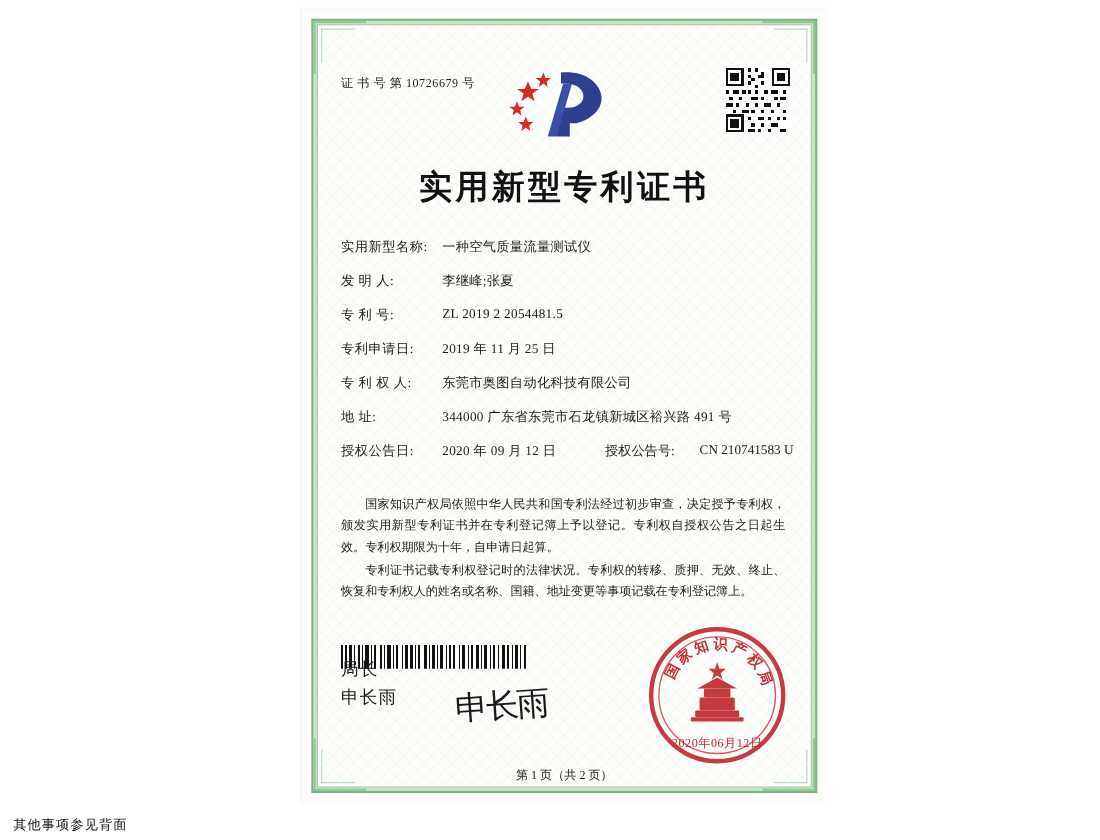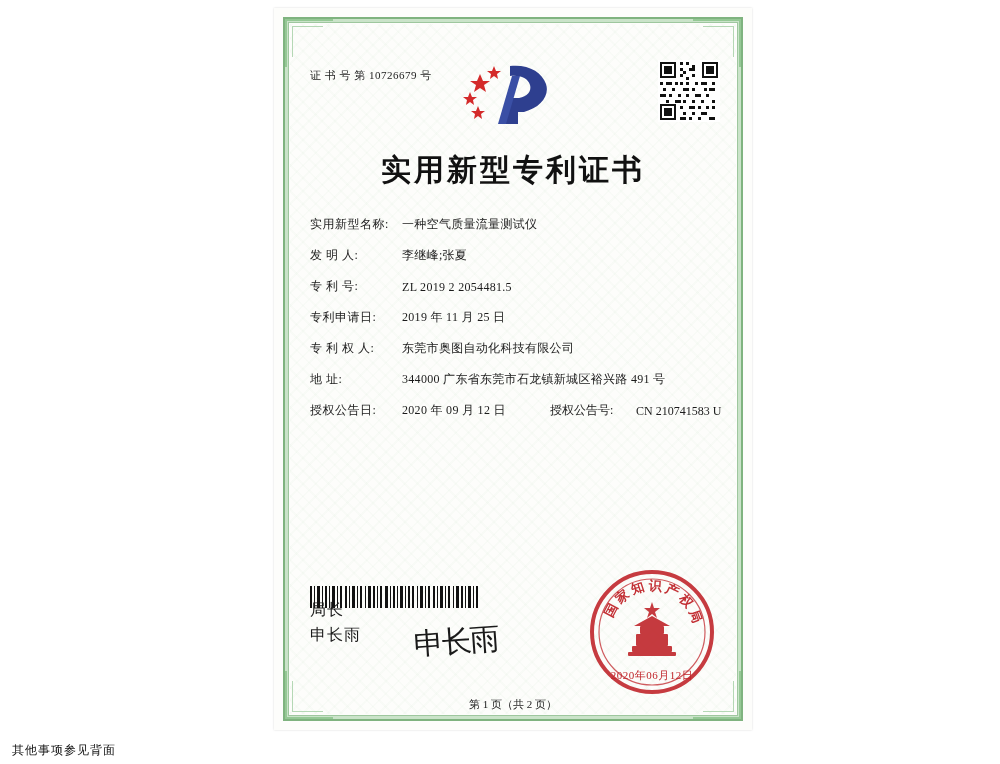--- a/index.html
+++ b/index.html
@@ -132,21 +132,21 @@
   .fields {
     position: absolute;
     left: 36px;
     top: 208px;
     width: 406px;
     font-size: 12px;
     color: #1b1b1b;
   }
   .row {
     display: flex;
-    align-items: flex-end;
+    align-items: flex-start;
     margin-bottom: 14px;
     white-space: nowrap;
   }
   .row .label {
     width: 92px;
     flex: 0 0 92px;
     letter-spacing: 0.5px;
   }
   .row .value {
     flex: 1 1 auto;
@@ -365,20 +365,24 @@
         <span class="value">344000 广东省东莞市石龙镇新城区裕兴路 491 号</span>
       </div>
       <div class="row split">
         <span class="label">授权公告日:</span>
         <span class="value">2020 年 09 月 12 日</span>
         <span class="label2">授权公告号:</span>
         <span class="value2">CN 210741583 U</span>
       </div>
     </div>
 
+    <div class="paras">
+      <p>国家知识产权局依照中华人民共和国专利法经过初步审查，决定授予专利权，颁发实用新型专利证书并在专利登记簿上予以登记。专利权自授权公告之日起生效。专利权期限为十年，自申请日起算。</p>
+      <p>专利证书记载专利权登记时的法律状况。专利权的转移、质押、无效、终止、恢复和专利权人的姓名或名称、国籍、地址变更等事项记载在专利登记簿上。</p>
+    </div>
 
     <div class="barcode">
       <svg width="170" height="22" viewBox="0 0 170 22" xmlns="http://www.w3.org/2000/svg" shape-rendering="crispEdges">
         <g fill="#111111">
           <rect x="0" y="0" width="2" height="22"></rect>
             <rect x="4" y="0" width="1" height="22"></rect>
           <rect x="7" y="0" width="3" height="22"></rect>
             <rect x="12" y="0" width="1" height="22"></rect>
           <rect x="15" y="0" width="2" height="22"></rect>
             <rect x="19" y="0" width="1" height="22"></rect>

